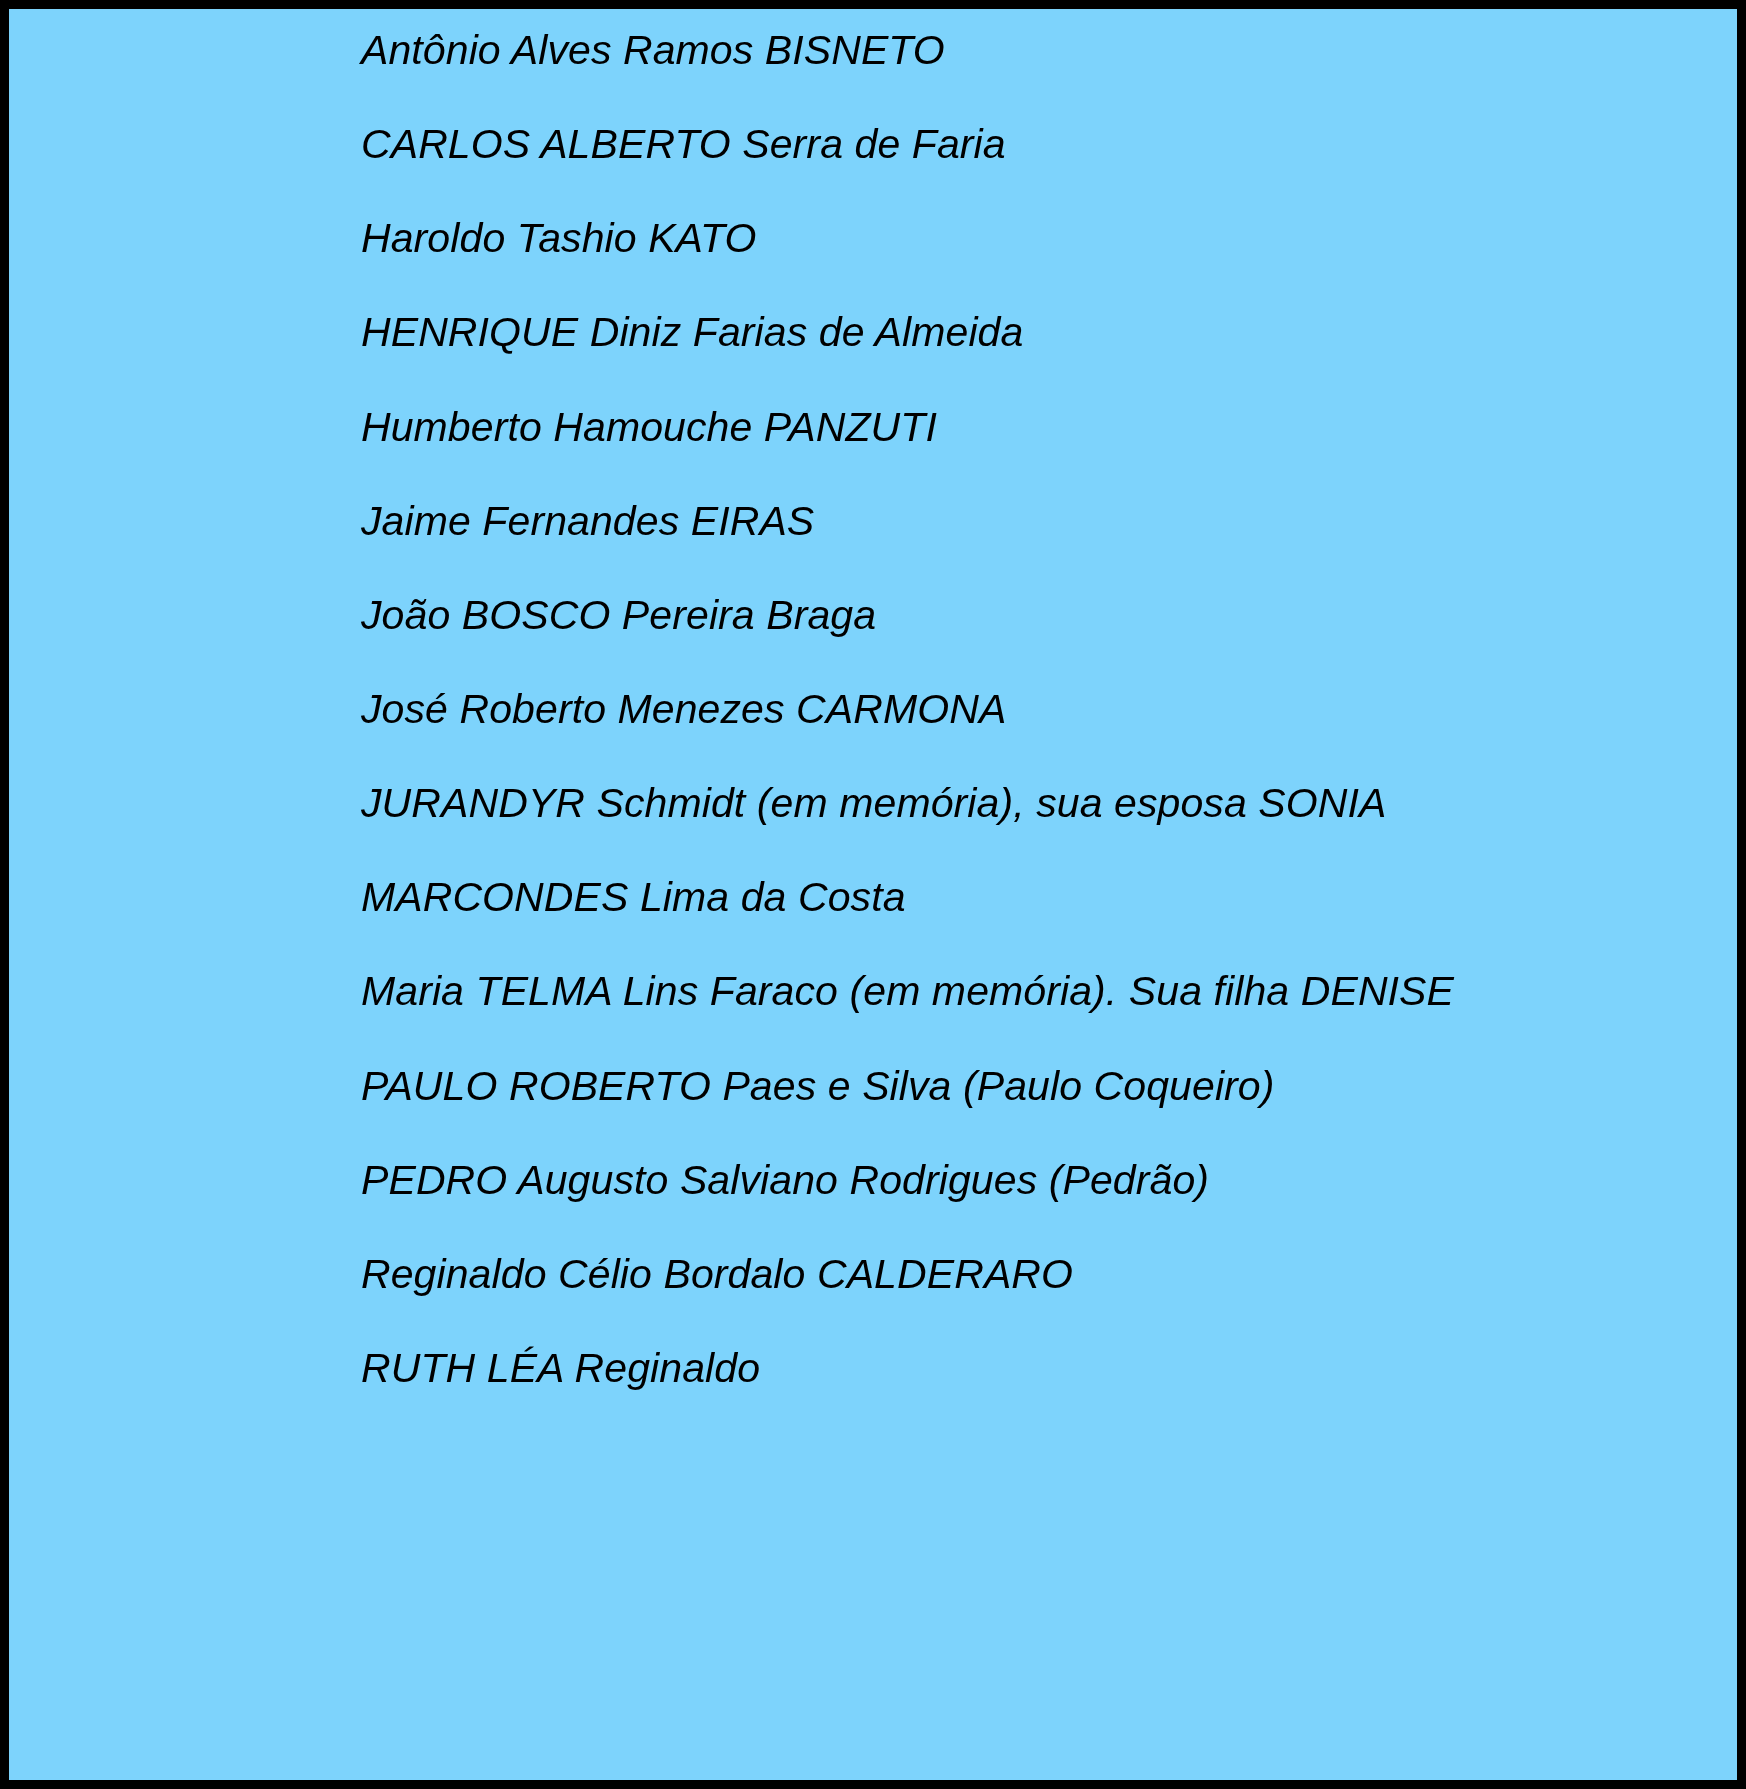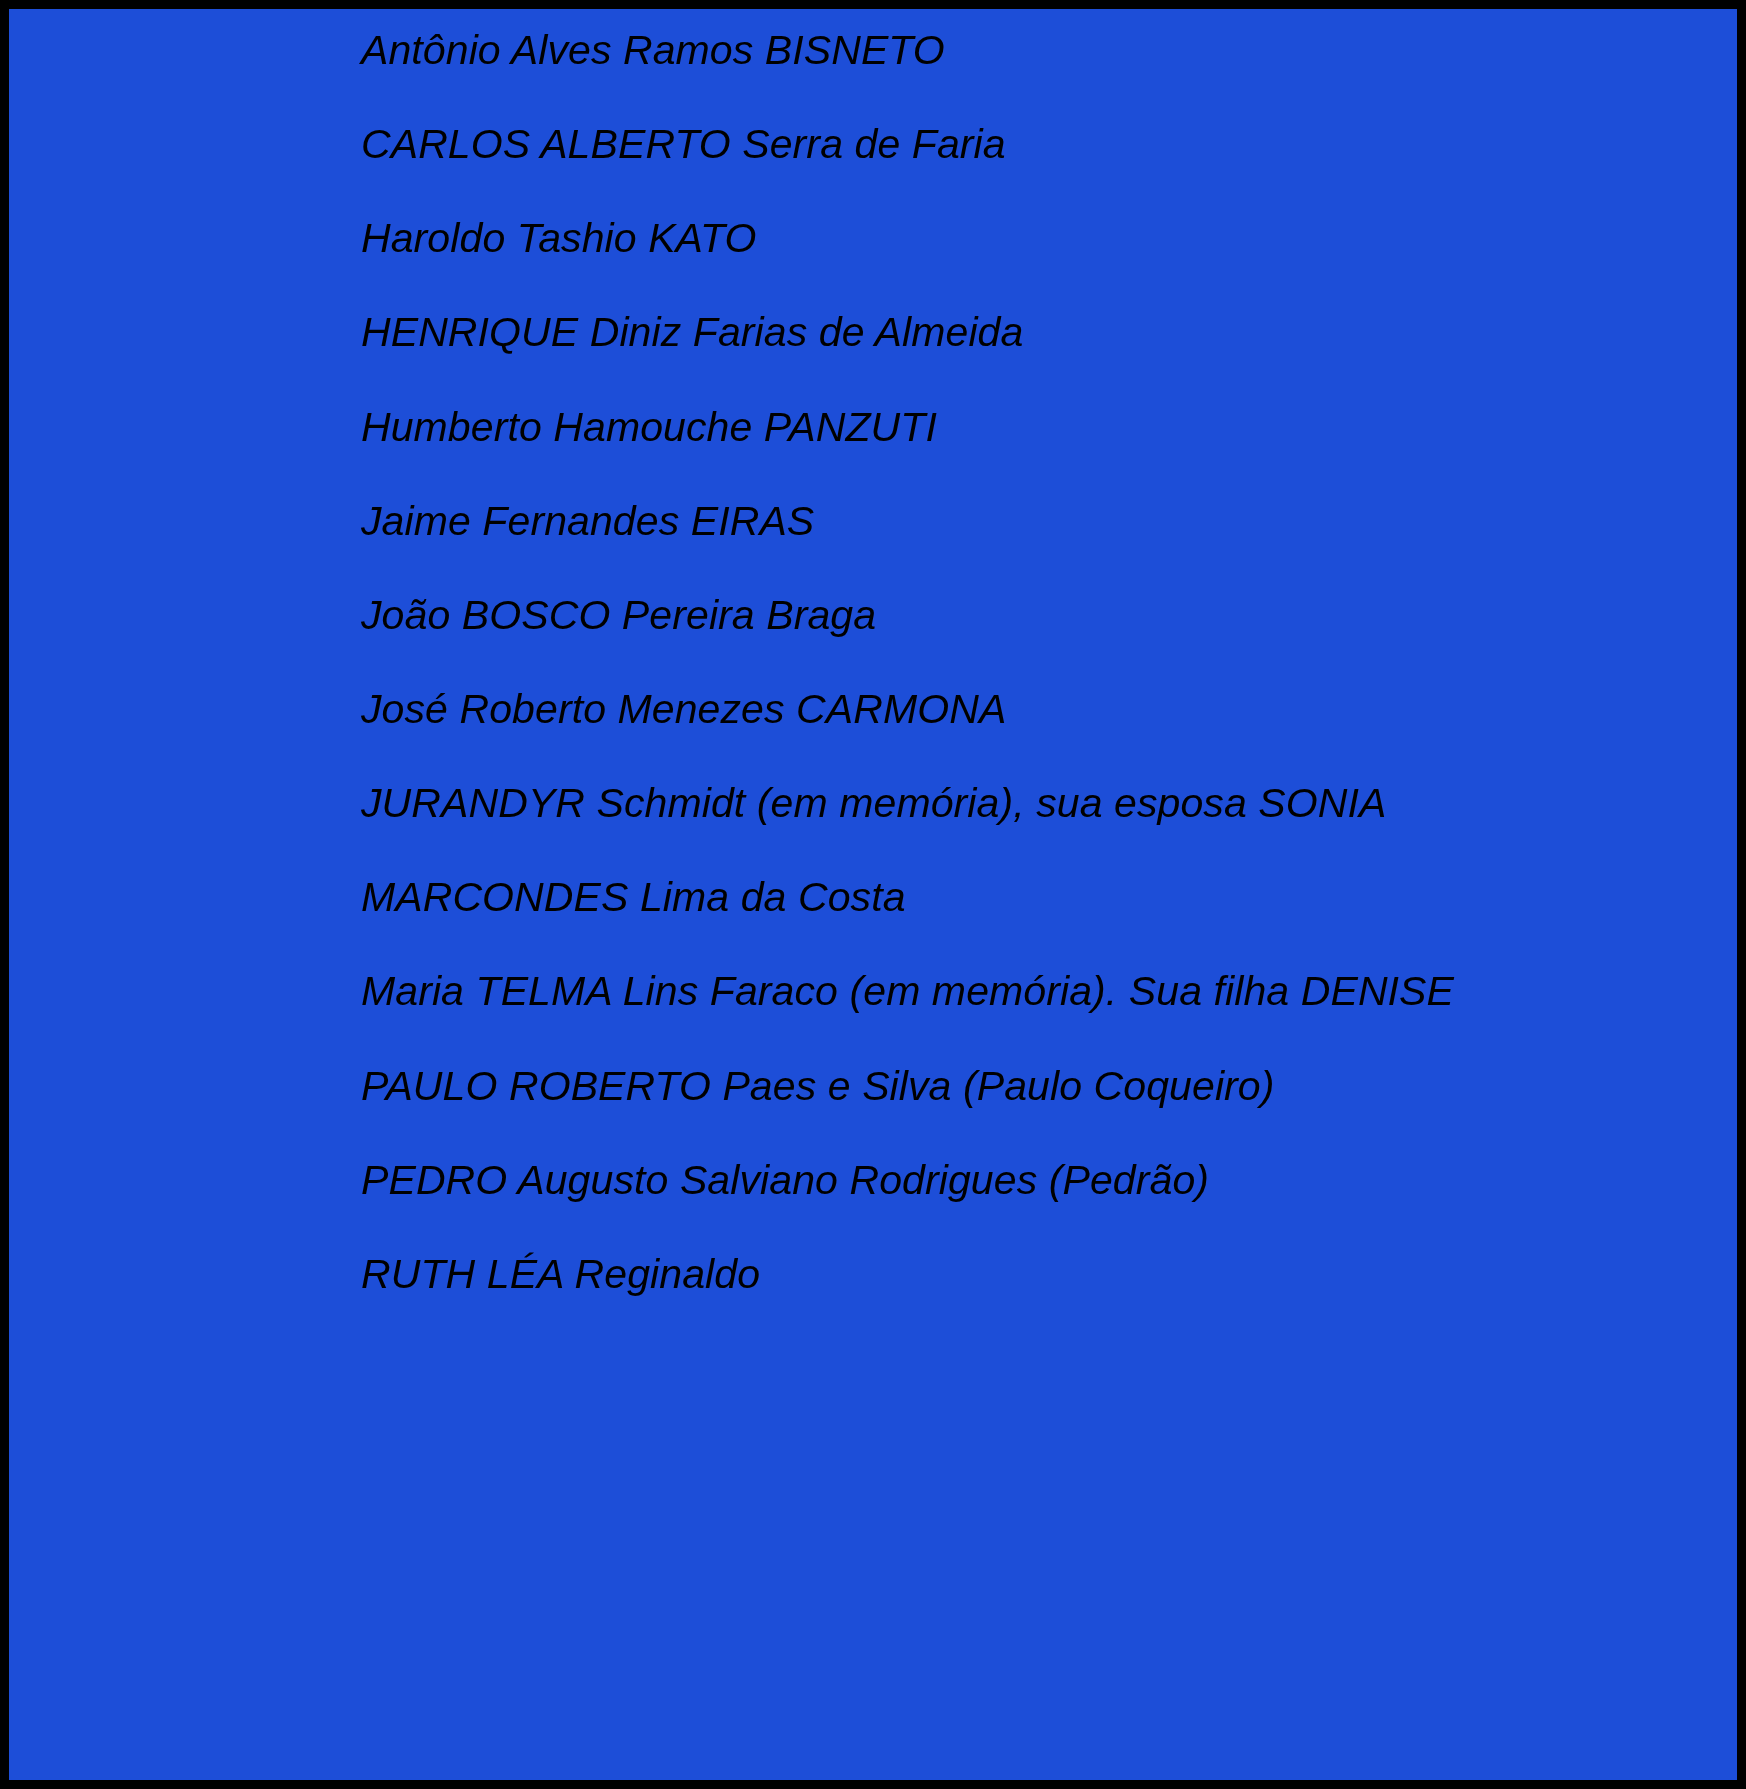--- a/index.html
+++ b/index.html
@@ -9,21 +9,21 @@
   }
   body {
     width: 1746px;
     height: 1789px;
     font-family: "Liberation Sans", sans-serif;
   }
   .page {
     box-sizing: border-box;
     width: 1746px;
     height: 1789px;
-    background: #1d4ed8;
+    background: #7dd3fc;
     border: 9px solid #000000;
     padding: 0;
     overflow: hidden;
     position: relative;
   }
   .names-list {
     box-sizing: border-box;
     padding: 18px 60px 30px 352px;
     margin: 0;
     list-style: none;
@@ -52,15 +52,16 @@
     <li class="name-item">HENRIQUE Diniz Farias de Almeida</li>
     <li class="name-item">Humberto Hamouche PANZUTI</li>
     <li class="name-item">Jaime Fernandes EIRAS</li>
     <li class="name-item">João BOSCO Pereira Braga</li>
     <li class="name-item">José Roberto Menezes CARMONA</li>
     <li class="name-item">JURANDYR Schmidt (em memória), sua esposa SONIA</li>
     <li class="name-item">MARCONDES Lima da Costa</li>
     <li class="name-item">Maria TELMA Lins Faraco (em memória). Sua filha DENISE</li>
     <li class="name-item">PAULO ROBERTO Paes e Silva (Paulo Coqueiro)</li>
     <li class="name-item">PEDRO Augusto Salviano Rodrigues (Pedrão)</li>
+    <li class="name-item">Reginaldo Célio Bordalo CALDERARO</li>
     <li class="name-item">RUTH LÉA Reginaldo</li>
   </ul>
 </div>
 
 </body></html>

